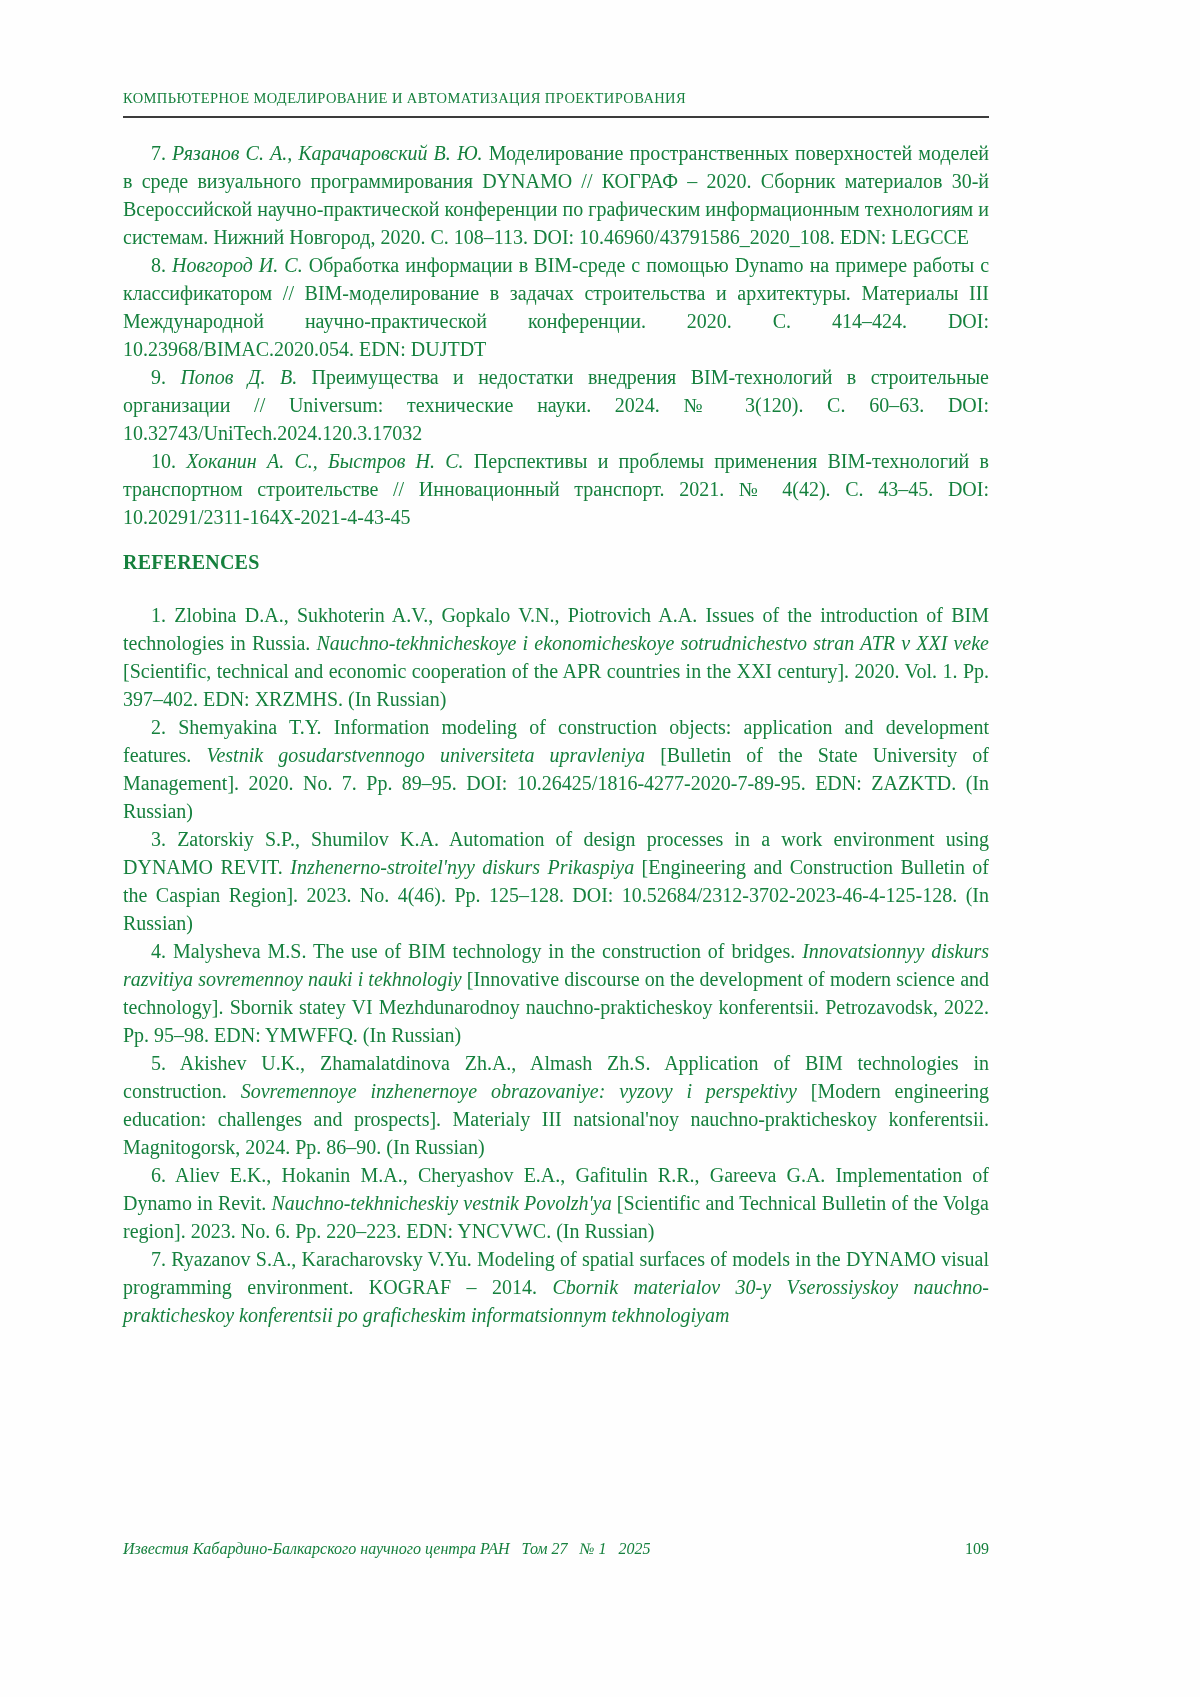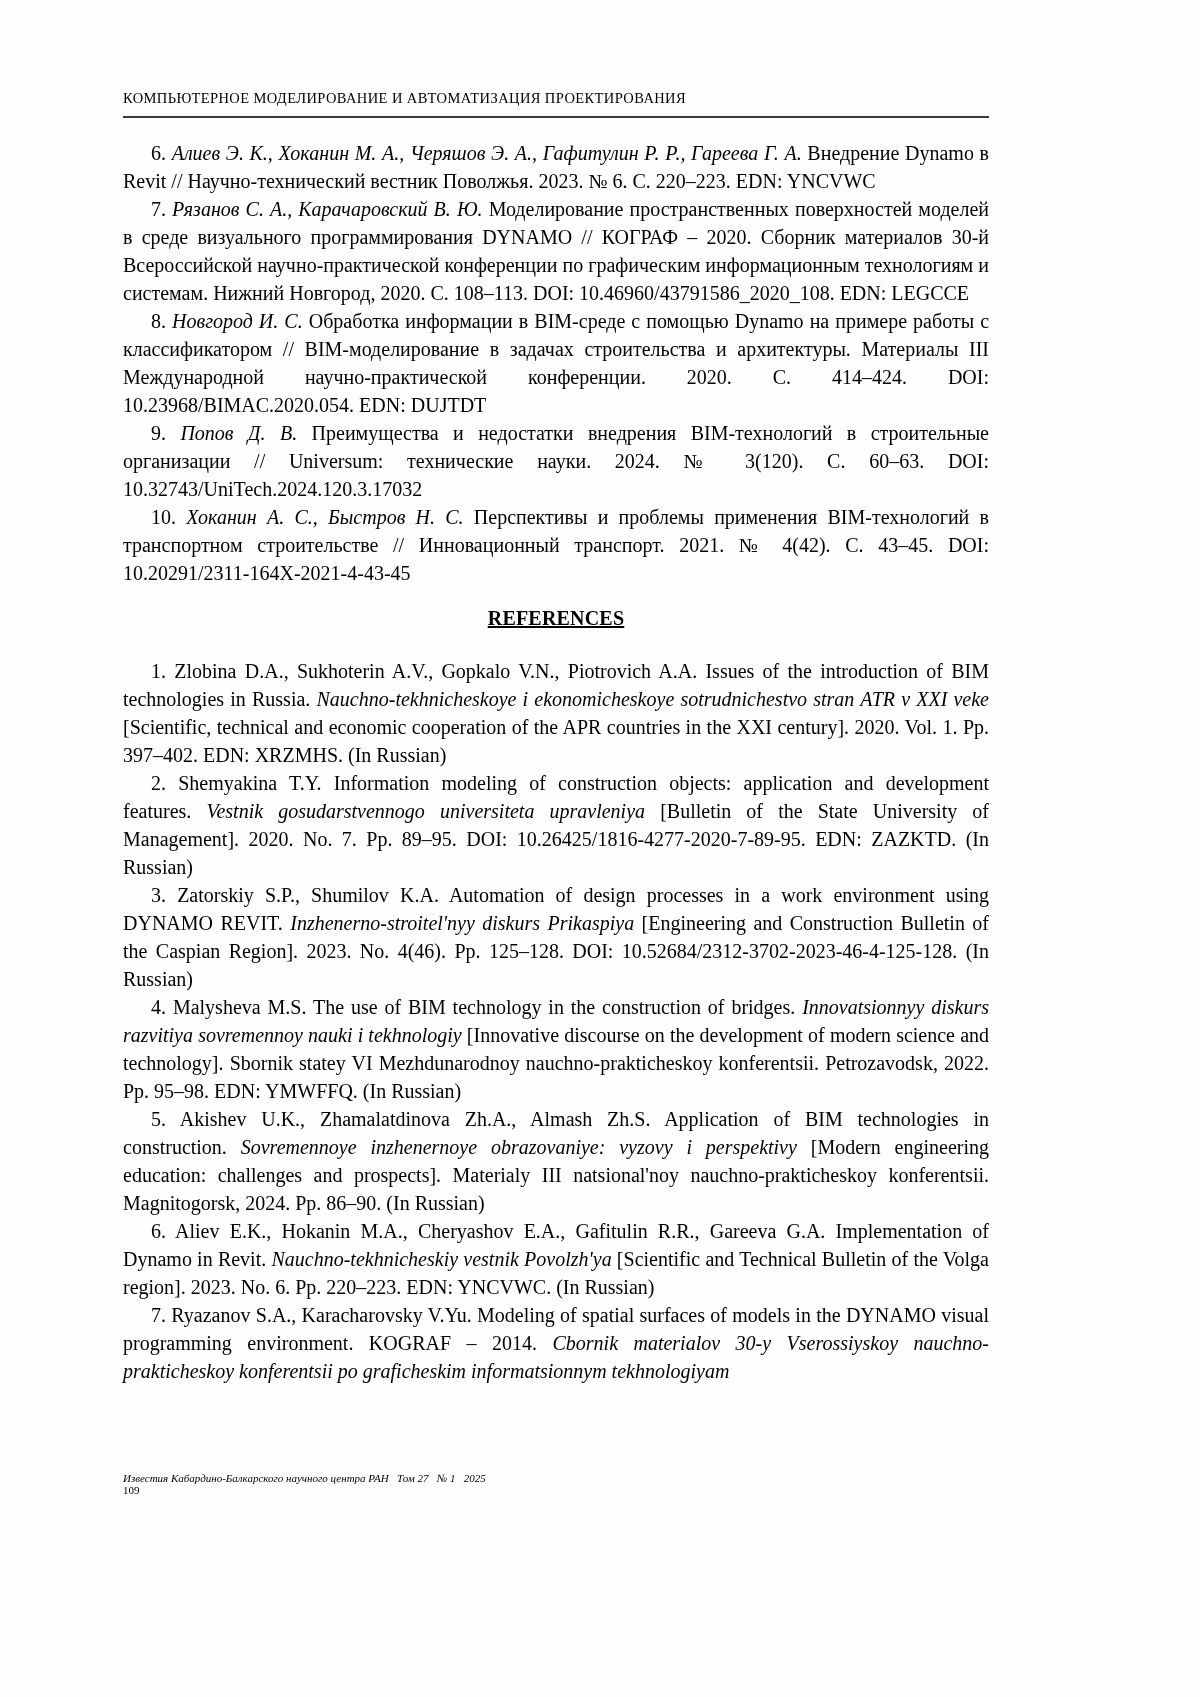--- a/index.html
+++ b/index.html
@@ -7,21 +7,21 @@
   body { background: #ffffff; }
 
   .page {
     position: relative;
     width: 1200px;
     height: 1697px;
     margin: 0 auto;
     background: #fefefe;
     overflow: hidden;
     font-family: "Liberation Serif", serif;
-    color: #000000;
+    color: #15803d;
   }
 
   .running-header {
     position: absolute;
     top: 90px;
     left: 123px;
     width: 866px;
     font-size: 14.5px;
     letter-spacing: 0.4px;
     padding-bottom: 9px;
@@ -42,37 +42,35 @@
   p.ref {
     margin: 0;
     text-indent: 28px;
   }
 
   .italic { font-style: italic; }
 
   h2.references-heading {
     font-size: 20px;
     font-weight: bold;
-    text-align: center;
+    text-align: left;
     text-indent: 0;
     margin: 17px 0 25px 0;
     letter-spacing: 0.2px;
-    text-decoration: underline;
   }
 
   .footer {
     position: absolute;
-    top: 1472px;
+    top: 1540px;
     left: 123px;
     width: 866px;
     display: flex;
     justify-content: space-between;
     align-items: baseline;
-    font-size: 11px;
-    flex-direction: column;
+    font-size: 16px;
   }
 
   .footer-journal {
     font-style: italic;
     white-space: pre;
   }
 
   .footer-page {
     font-style: normal;
   }
@@ -81,21 +79,20 @@
 <body>
 
 <div class="page">
 
   <div class="running-header">
     <span>КОМПЬЮТЕРНОЕ МОДЕЛИРОВАНИЕ И АВТОМАТИЗАЦИЯ ПРОЕКТИРОВАНИЯ</span>
   </div>
 
   <div class="body-text">
 
-    <p class="ref"><span>6. </span><span class="italic">Алиев Э. К., Хоканин М. А., Черяшов Э. А., Гафитулин Р. Р., Гареева Г. А.</span><span> Внедрение Dynamo в Revit // Научно-технический вестник Поволжья. 2023. № 6. С. 220–223. EDN: YNCVWC</span></p>
 
     <p class="ref"><span>7. </span><span class="italic">Рязанов С. А., Карачаровский В. Ю.</span><span> Моделирование пространственных поверхностей моделей в среде визуального программирования DYNAMO // КОГРАФ – 2020. Сборник материалов 30-й Всероссийской научно-практической конференции по графическим информационным технологиям и системам. Нижний Новгород, 2020. С. 108–113. DOI: 10.46960/43791586_2020_108. EDN: LEGCCE</span></p>
 
     <p class="ref"><span>8. </span><span class="italic">Новгород И. С.</span><span> Обработка информации в BIM-среде с помощью Dynamo на примере работы с классификатором // BIM-моделирование в задачах строительства и архитектуры. Материалы III Международной научно-практической конференции. 2020. С. 414–424. DOI: 10.23968/BIMAC.2020.054. EDN: DUJTDT</span></p>
 
     <p class="ref"><span>9. </span><span class="italic">Попов Д. В.</span><span> Преимущества и недостатки внедрения BIM-технологий в строительные организации // Universum: технические науки. 2024. № 3(120). С. 60–63. DOI: 10.32743/UniTech.2024.120.3.17032</span></p>
 
     <p class="ref"><span>10. </span><span class="italic">Хоканин А. С., Быстров Н. С.</span><span> Перспективы и проблемы применения BIM-технологий в транспортном строительстве // Инновационный транспорт. 2021. № 4(42). С. 43–45. DOI: 10.20291/2311-164X-2021-4-43-45</span></p>
 
     <h2 class="references-heading">REFERENCES</h2>

